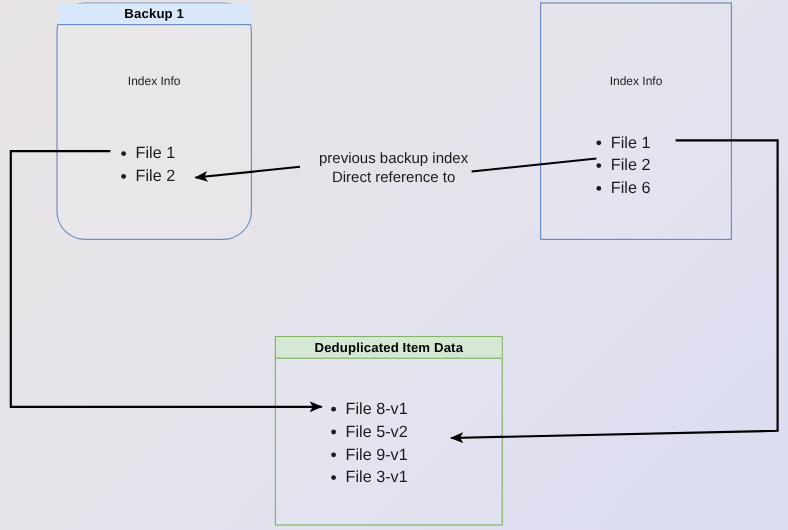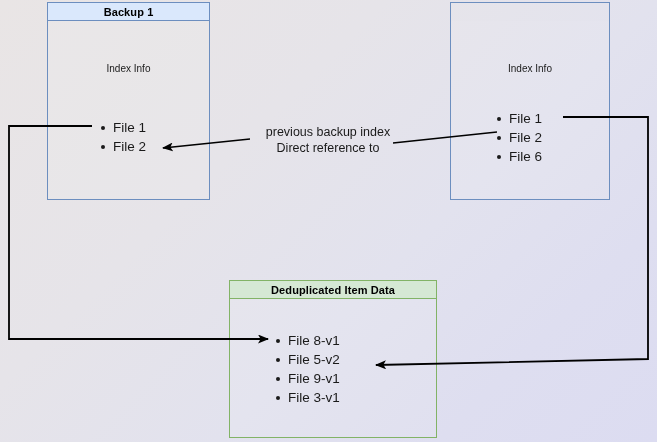--- a/index.html
+++ b/index.html
@@ -50,21 +50,21 @@
     position:absolute;text-align:center;
     font-size:12.5px;color:#1a1a1a;line-height:16px;white-space:nowrap;
   }
   svg.arrows{position:absolute;left:0;top:0;width:657px;height:442px;overflow:visible;}
 </style>
 </head>
 <body>
 
 <div id="canvas">
 
-  <div class="box blue" style="left:47px;top:2px;width:163px;height:198px;">
+  <div class="box blue" style="left:47px;top:2px;width:163px;height:198px;border-radius:24px;">
     <div class="box-head">Backup 1</div>
     <div class="box-body" style="top:18px;">
       <div class="index-label" style="top:42px;">Index Info</div>
       <ul class="filelist" style="left:52px;top:97px;">
         <li>File 1</li>
         <li>File 2</li>
       </ul>
     </div>
   </div>
 
@@ -72,21 +72,21 @@
     <div class="box-body" style="top:18px;">
       <div class="index-label" style="top:42px;">Index Info</div>
       <ul class="filelist" style="left:45px;top:88px;">
         <li>File 1</li>
         <li>File 2</li>
         <li>File 6</li>
       </ul>
     </div>
   </div>
 
-  <div class="box green" style="left:229px;top:280px;width:208px;height:158px;">
+  <div class="box green" style="left:229px;top:280px;width:190px;height:158px;">
     <div class="box-head">Deduplicated Item Data</div>
     <div class="box-body" style="top:18px;">
       <ul class="filelist" style="left:45px;top:32px;">
         <li>File 8-v1</li>
         <li>File 5-v2</li>
         <li>File 9-v1</li>
         <li>File 3-v1</li>
       </ul>
     </div>
   </div>

